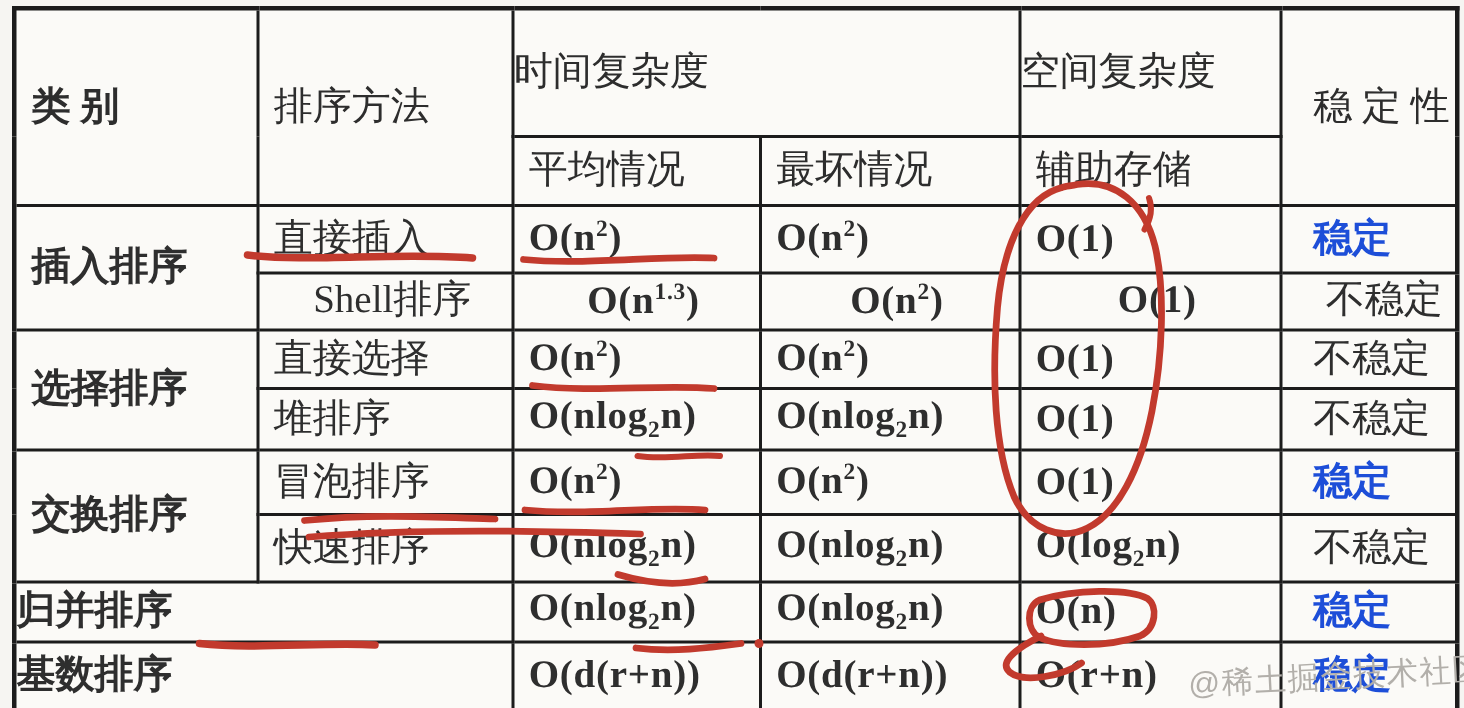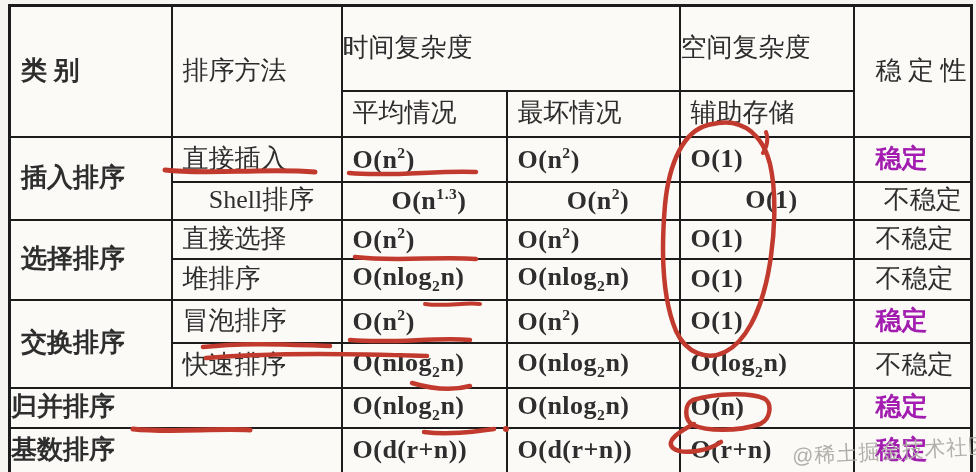--- a/index.html
+++ b/index.html
@@ -30,21 +30,21 @@
   }
   table.sort-table td.outer-t{border-top-width:3px;}
   table.sort-table td.outer-l{border-left-width:3px;font-weight:bold;}
   table.sort-table td.outer-r{border-right-width:3px;padding-left:21px;}
   .hdr{font-size:27px;color:#2d2d2d;}
   .cat{padding-left:22px;}
   .formula{font-weight:bold;font-size:28px;padding-left:13px;letter-spacing:.5px;}
   .formula sup{font-size:0.60em;vertical-align:super;}
   .formula sub{font-size:0.60em;vertical-align:sub;}
   .merged-cell{text-align:left;padding-left:0 !important;}
-  .red-text{color:#a21caf;font-weight:bold;}
+  .red-text{color:#1d4ed8;font-weight:bold;}
   .row-h1{height:85px;}
   .row-h2{height:46px;}
   .row-r1{height:45px;}
   .row-r2{height:38px;text-align:center;}
   .row-r3{height:39px;}
   .row-r4{height:41px;}
   .row-r5{height:43px;}
   .row-r6{height:45px;}
   .row-r7{height:40px;}
   .row-r8{height:46px;}

